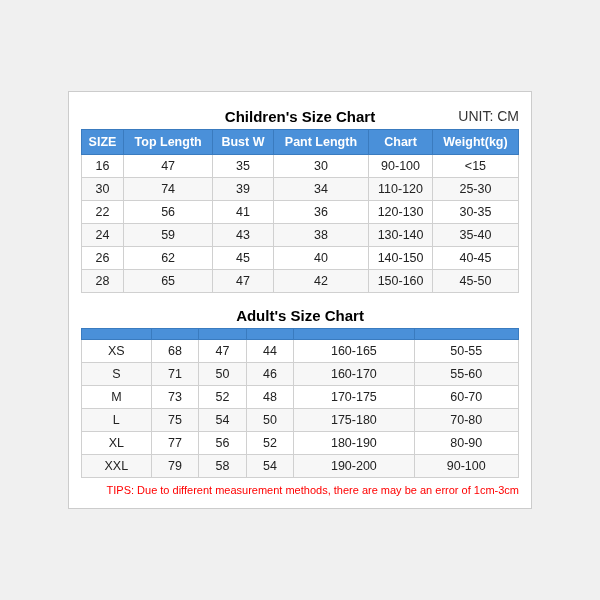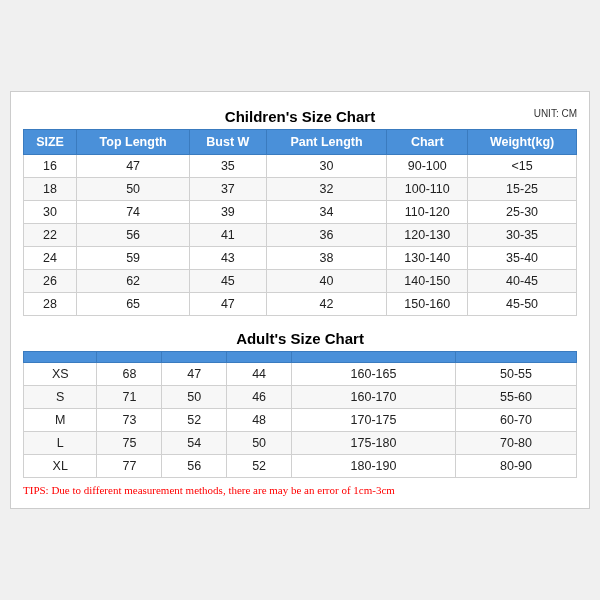--- a/index.html
+++ b/index.html
@@ -8,35 +8,35 @@
       display: flex;
       justify-content: center;
       align-items: center;
       width: 600px;
       height: 600px;
       font-family: Arial, sans-serif;
     }
     .chart-container {
       background: #fff;
       border: 1px solid #ccc;
-      width: 580px;
+      width: 464px;
       padding: 10px 12px;
     }
     .section-title {
       text-align: center;
       font-weight: bold;
       font-size: 15px;
       padding: 6px 0 4px 0;
       position: relative;
     }
     .unit-label {
       position: absolute;
       right: 0;
       top: 6px;
-      font-size: 10px;
+      font-size: 14px;
       font-weight: normal;
       color: #333;
     }
     table {
       width: 100%;
       border-collapse: collapse;
       font-size: 12.5px;
     }
     th {
       background: #4a90d9;
@@ -55,25 +55,24 @@
     tr:nth-child(even) td {
       background: #f7f7f7;
     }
     tr:nth-child(odd) td {
       background: #ffffff;
     }
     td:first-child {
       font-weight: normal;
     }
     .tips {
-      text-align: left;
+      text-align: right;
       font-size: 11px;
       color: red;
       padding: 6px 0 2px 0;
-      font-family: Liberation Serif, serif;
     }
     .section-divider {
       height: 8px;
     }
   </style>
 </head>
 <body>
 
 <div class="chart-container">
 
@@ -96,28 +95,20 @@
     <tbody id="children-tbody">
     <tr>
           <td>16</td>
           <td>47</td>
           <td>35</td>
           <td>30</td>
           <td>90-100</td>
           <td>&lt;15</td>
         </tr>
         <tr>
-          <td>18</td>
-          <td>50</td>
-          <td>37</td>
-          <td>32</td>
-          <td>100-110</td>
-          <td>15-25</td>
-        </tr>
-        <tr>
           <td>30</td>
           <td>74</td>
           <td>39</td>
           <td>34</td>
           <td>110-120</td>
           <td>25-30</td>
         </tr>
         <tr>
           <td>22</td>
           <td>56</td>
@@ -204,17 +195,25 @@
           <td>70-80</td>
         </tr>
         <tr>
           <td>XL</td>
           <td>77</td>
           <td>56</td>
           <td>52</td>
           <td>180-190</td>
           <td>80-90</td>
         </tr>
+        <tr>
+          <td>XXL</td>
+          <td>79</td>
+          <td>58</td>
+          <td>54</td>
+          <td>190-200</td>
+          <td>90-100</td>
+        </tr>
       </tbody>
   </table>
 
   <div class="tips">TIPS: Due to different measurement methods, there are may be an error of 1cm-3cm</div>
 </div>
 
 </body></html>

